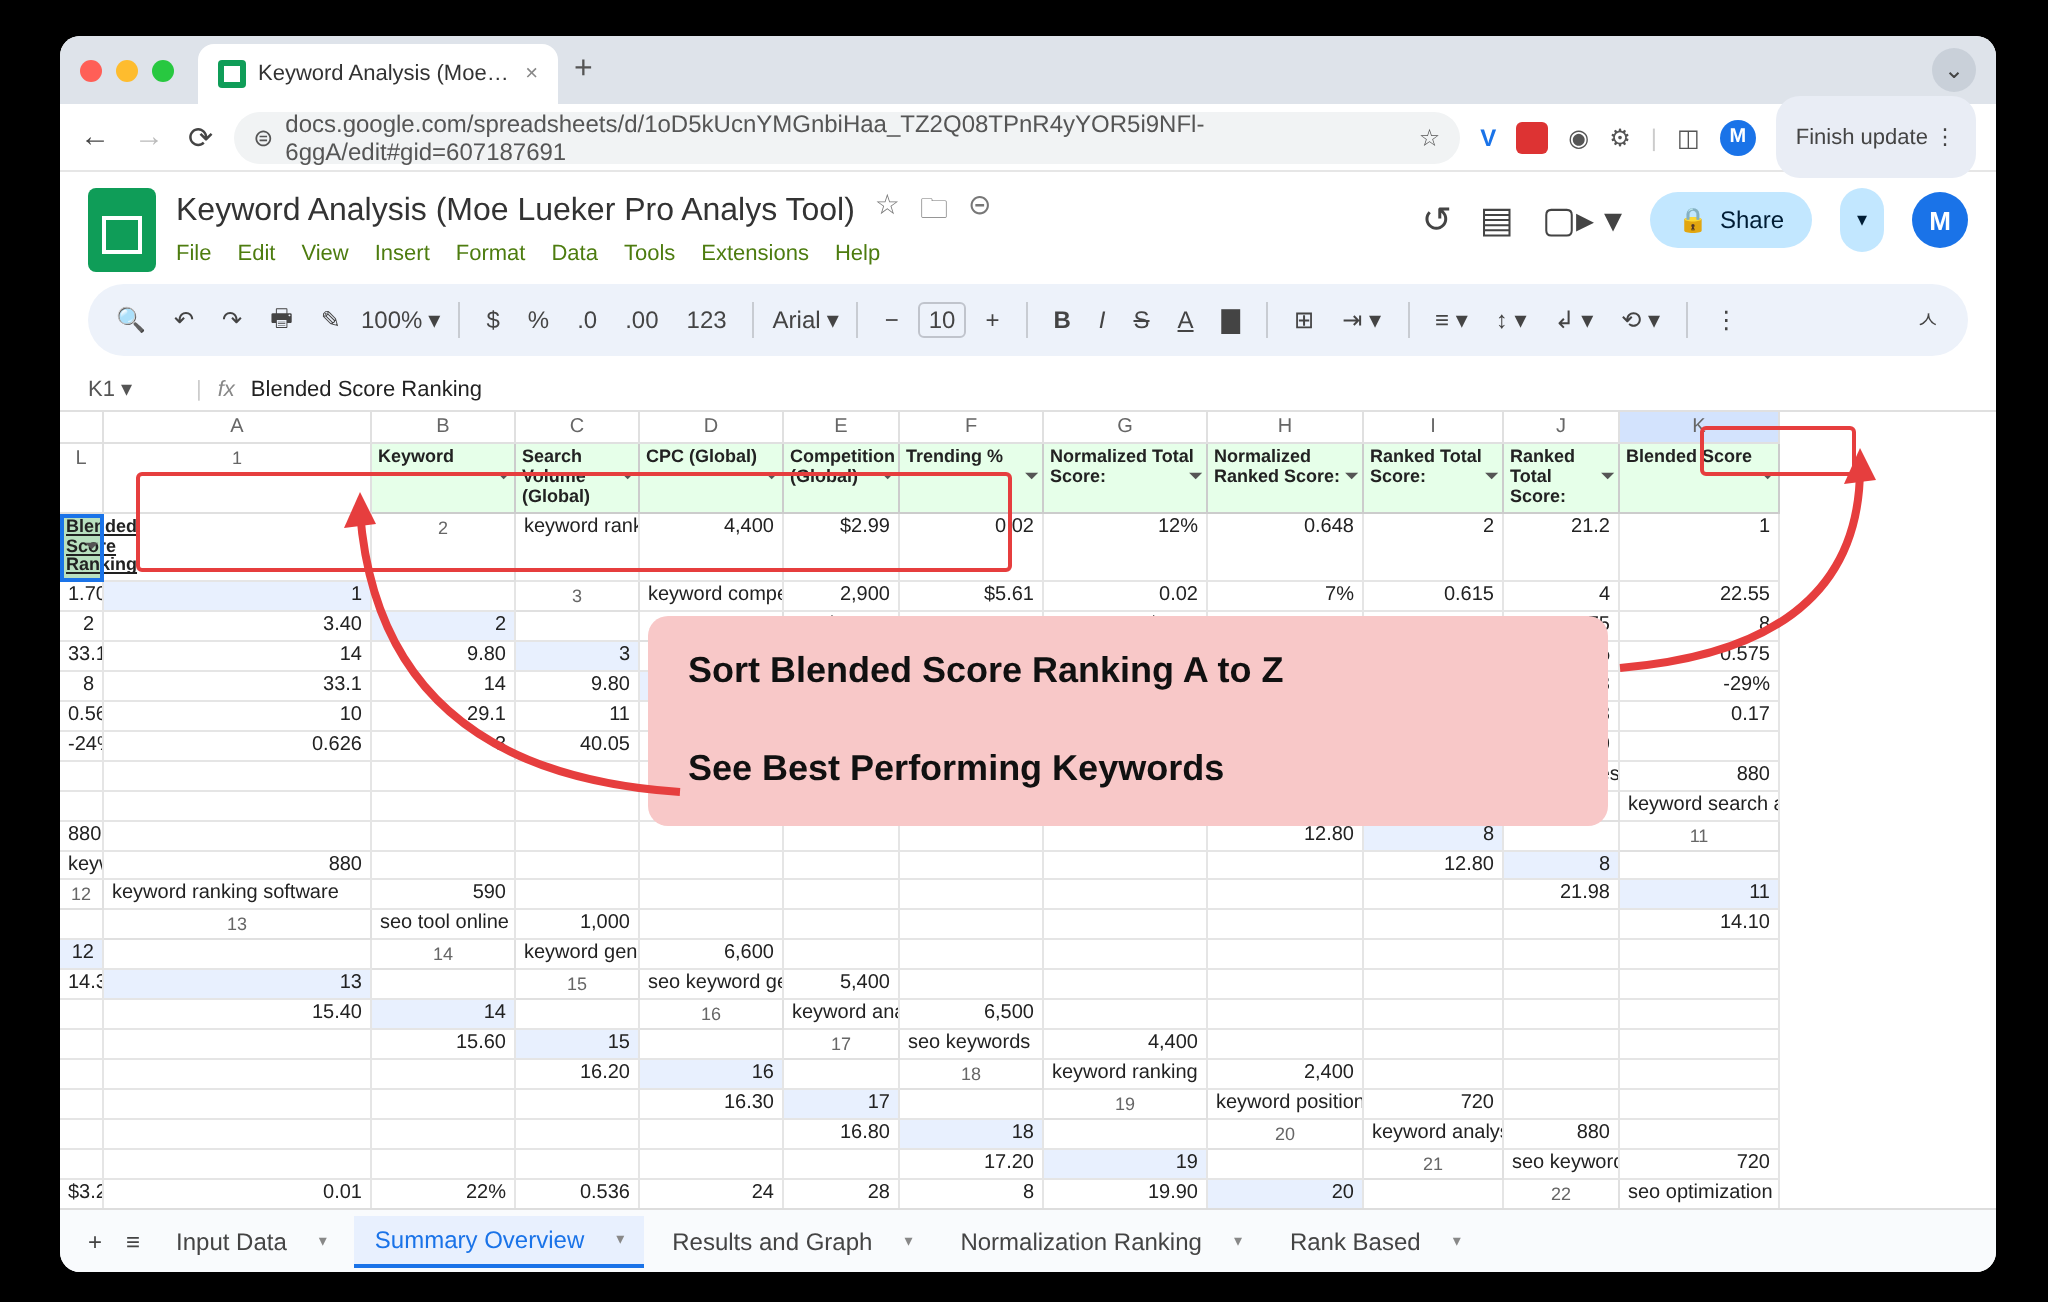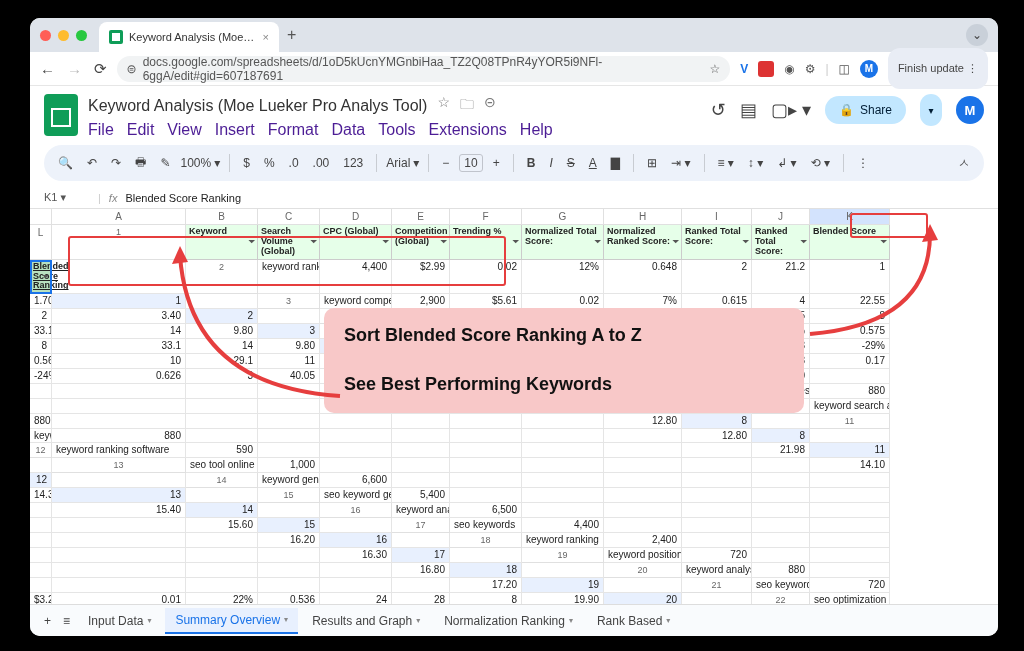--- a/index.html
+++ b/index.html
@@ -32,21 +32,21 @@
   .avatar-m { width: 18px; height: 18px; border-radius: 50%; background: #1a73e8; color: #fff; display: flex; align-items: center; justify-content: center; font-size: 10px; font-weight: bold; }
 
   
   .doc-header { padding: 8px 14px 2px 14px; display: flex; align-items: flex-start; gap: 10px; }
   .sheets-logo { width: 34px; height: 42px; background: #0f9d58; border-radius: 4px; position: relative; flex-shrink: 0; }
   .sheets-logo::after { content: ""; position: absolute; top: 14px; left: 7px; right: 7px; bottom: 9px; border: 2px solid #fff; }
   .doc-info { flex: 1; }
   .doc-title-row { display: flex; align-items: center; gap: 10px; color: #444; }
   .doc-title { font-size: 16px; color: #333; }
   .doc-title-icons { display: flex; gap: 10px; color: #777; font-size: 14px; }
-  .menu-row { display: flex; gap: 13px; font-size: 16px; color: #4c1d95; margin-top: 3px; }
+  .menu-row { display: flex; gap: 13px; font-size: 11px; color: #4d7c0f; margin-top: 3px; }
   .doc-header-right { display: flex; align-items: center; gap: 14px; }
   .header-icon { font-size: 18px; color: #444; }
   .share-btn { background: #c2e7ff; border-radius: 18px; padding: 7px 14px; display: flex; align-items: center; gap: 6px; font-size: 12px; font-weight: 500; color: #001d35; }
   .share-dropdown { width: 22px; height: 32px; background: #c2e7ff; border-radius: 16px; display: flex; align-items: center; justify-content: center; color: #001d35; font-size: 10px; }
 
   
   .toolbar { height: 36px; margin: 4px 14px 6px 14px; background: #edf2fa; border-radius: 20px; display: flex; align-items: center; padding: 0 10px; gap: 6px; font-size: 12px; color: #444; }
   .tb-icon { padding: 0 4px; color: #444; }
   .tb-sep { width: 1px; height: 18px; background: #c8ccd2; margin: 0 3px; }
   .tb-field { display: flex; align-items: center; gap: 3px; }
@@ -67,21 +67,21 @@
   .corner { background: #fff; border-right: 1px solid #e0e0e0; border-bottom: 1px solid #e0e0e0; }
   .hdr { background: #e6ffe9; border-right: 1px solid #ccc; border-bottom: 1px solid #ccc; font-weight: bold; padding: 2px 3px; font-size: 9px; line-height: 1.1; position: relative; }
   .hdr.sel-col { background: #b8e0bf; outline: 2px solid #1a73e8; outline-offset: -2px; }
   .hdr .fil { position: absolute; right: 2px; top: 50%; transform: translateY(-50%); font-size: 8px; color: #555; }
   .cell { border-right: 1px solid #e5e5e5; border-bottom: 1px solid #e5e5e5; padding: 1px 4px; white-space: nowrap; overflow: hidden; }
   .cell.num { text-align: right; }
   .cell.selcol { background: #e8f0fe; }
 
   
   .sheettabs { height: 32px; border-top: 1px solid #ddd; display: flex; align-items: center; padding: 0 10px; gap: 4px; background: #f9fbfd; font-size: 12px; }
-  .sheettab { padding: 5px 10px; color: #444; display: flex; align-items: center; gap: 4px; }
+  .sheettab { padding: 5px 10px; color: #444; display: flex; align-items: center; gap: 16px; }
   .sheettab.active { color: #1a73e8; font-weight: 500; border-bottom: 2px solid #1a73e8; background: #e8f0fe; }
   .sheettab .dd { font-size: 8px; color: #888; }
 
   
   .annot-box { position: absolute; background: #f8c8c8; border-radius: 10px; padding: 16px 20px; font-family: Arial Black, Arial, sans-serif; font-weight: 900; font-size: 18px; color: #111; line-height: 1.3; }
   .red-rect { position: absolute; border: 2px solid #e63e3e; border-radius: 3px; pointer-events: none; }
   svg.arrow { position: absolute; pointer-events: none; }
 </style>
 </head>
 <body>

